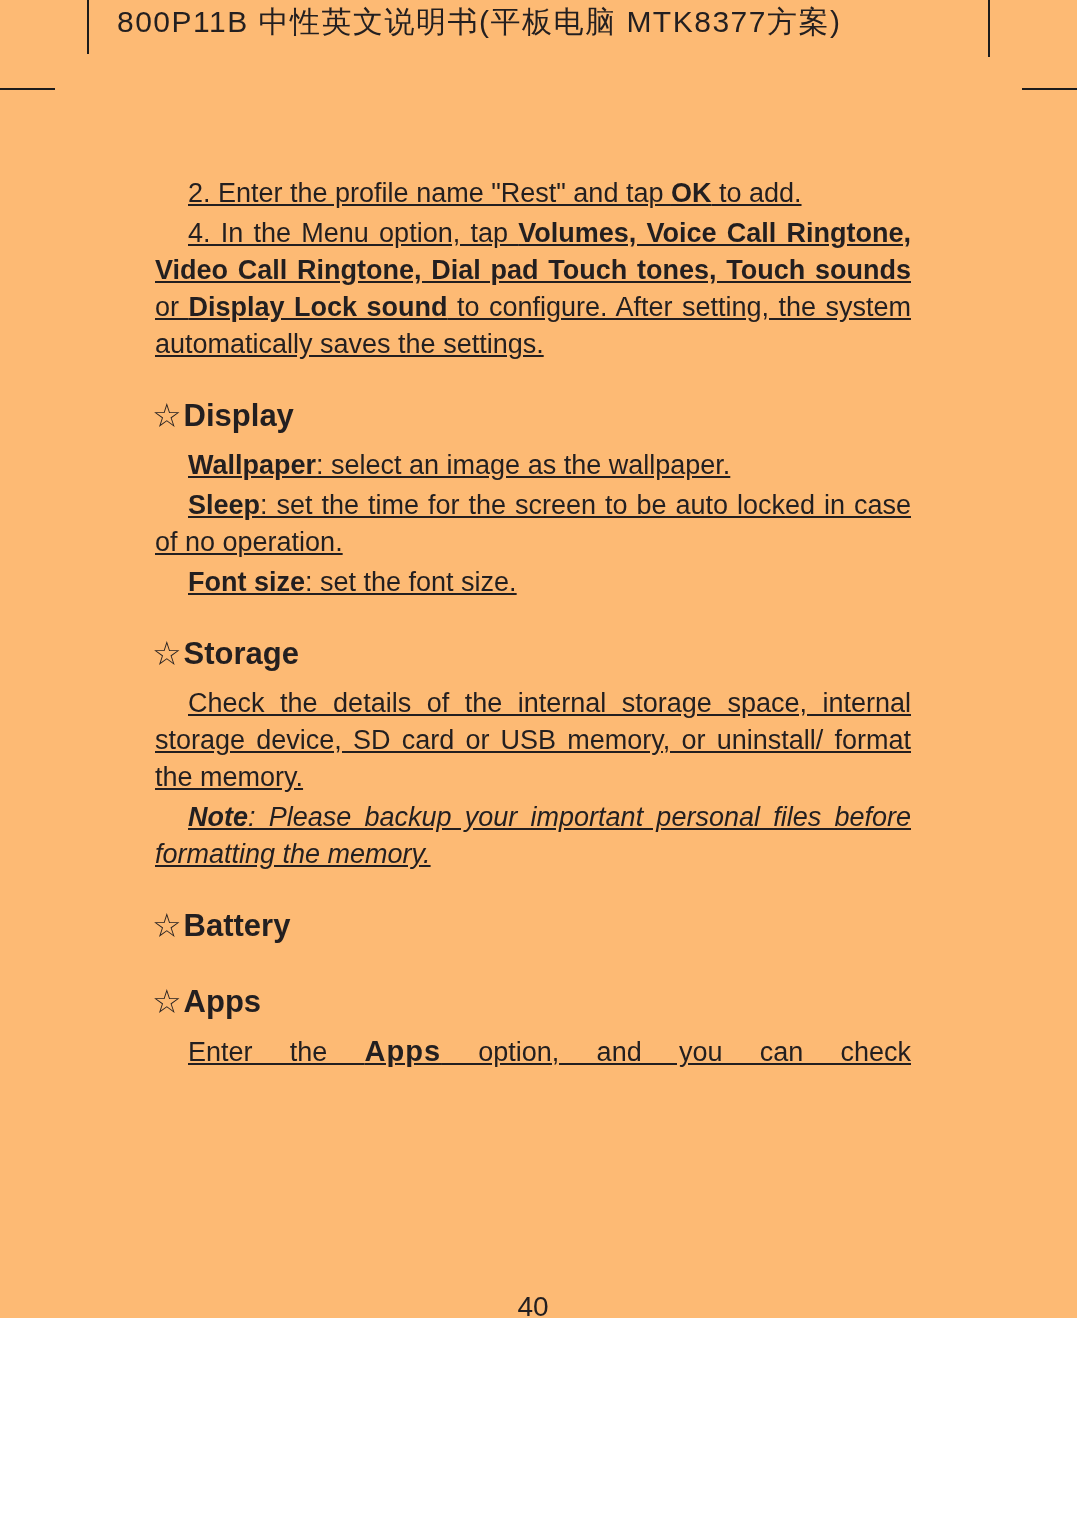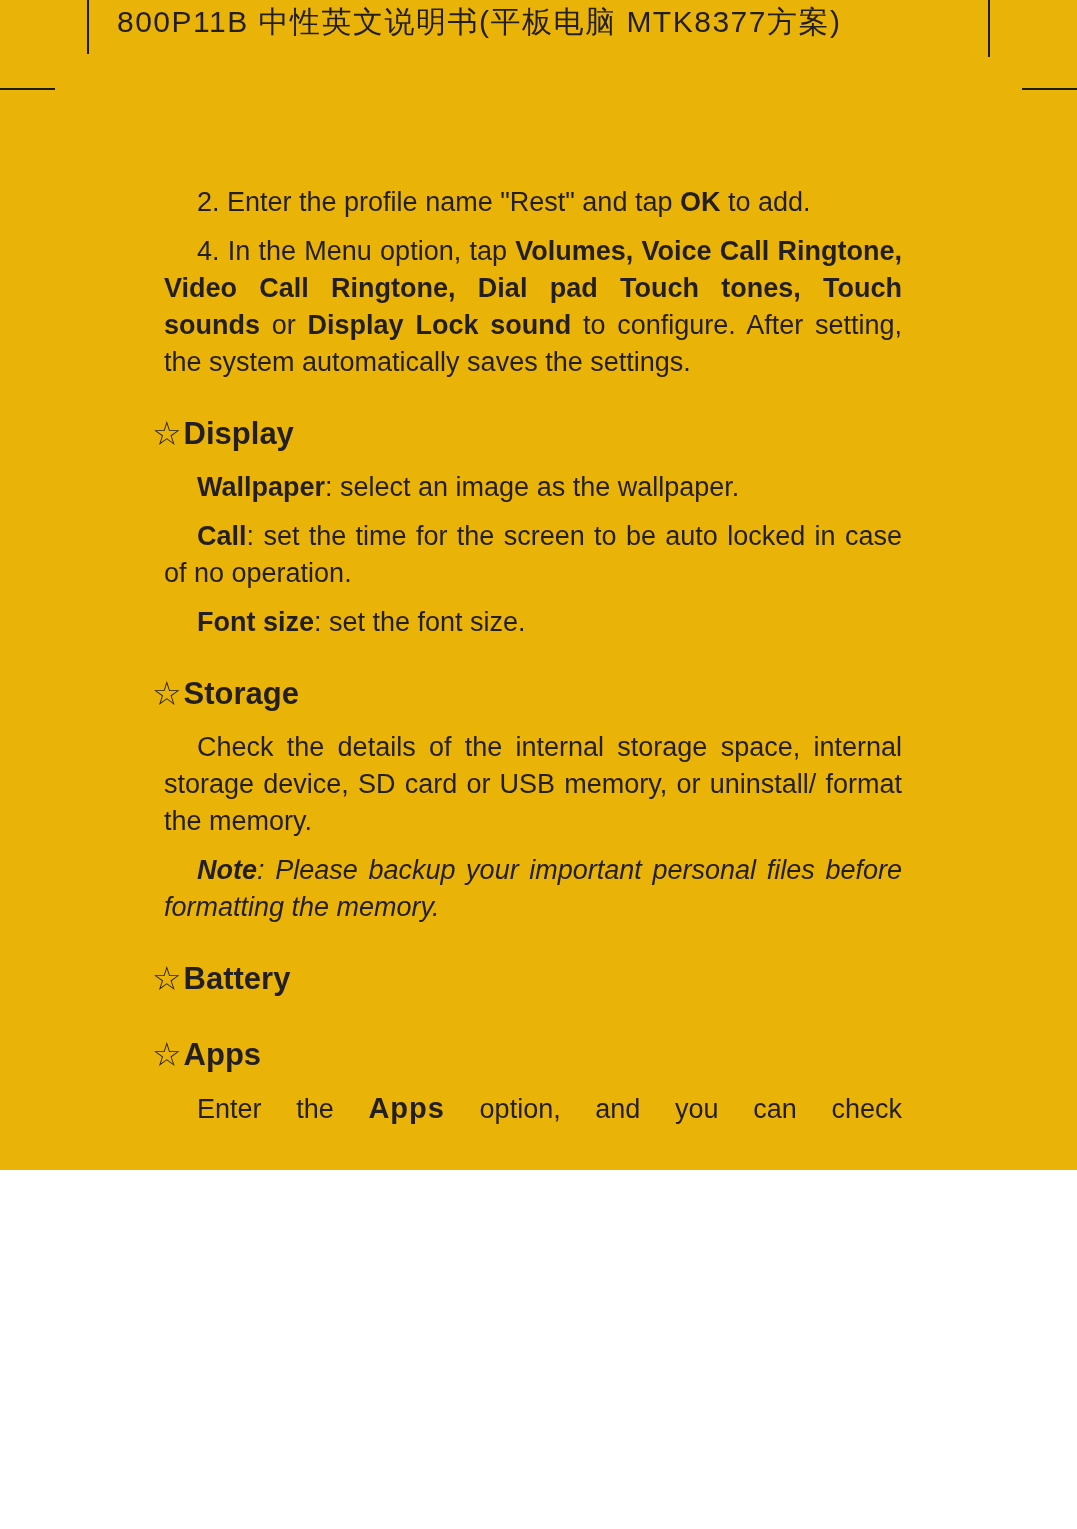--- a/index.html
+++ b/index.html
@@ -1,19 +1,19 @@
 <!DOCTYPE html>
 <html><head>
 <meta charset="utf-8">
 <style>
   html,body{margin:0;padding:0;background:#ffffff;}
   .page{
     position:relative;
-    width:1077px;height:1170px;
-    background:#eab308;
+    width:1077px;height:1318px;
+    background:#fdba74;
     color:#231f20;
     font-family:"Liberation Sans", sans-serif;
     overflow:hidden;
   }
   
   .mark{position:absolute;background:#1c1c1c;}
   .mark.v{width:2px;}
   .mark.h{height:2px;}
   .m-tl-v{left:87px;top:0;height:54px;}
   .m-tl-h{left:0;top:88px;width:55px;}
@@ -31,21 +31,21 @@
     white-space:nowrap;
     color:#231f20;
   }
 
   .content{
     position:absolute;
     left:152px;top:172px;width:762px;
     font-size:27px;line-height:37px;
     text-align:justify;
   }
-  .content p{margin:12px;text-indent:33px;}
+  .content p{margin:3px;text-indent:33px;text-decoration:underline;}
   .content p.note{font-style:italic;}
   .b{font-weight:bold;}
   .bi{font-weight:bold;font-style:italic;}
   .apps-run{font-weight:bold;font-size:29px;letter-spacing:1px;}
   .justify-last{text-align:justify;text-align-last:justify;}
 
   .heading{
     margin-top:30px;margin-bottom:8px;
     line-height:46px;
     font-size:31px;font-weight:bold;
@@ -92,21 +92,21 @@
 
     <div class="heading">
       <span class="star">☆</span>
       <span>Display</span>
     </div>
 
 
     <p><span class="b">Wallpaper</span><span>: select an image as the wallpaper.</span></p>
 
 
-    <p><span class="b">Call</span><span>: set the time for the screen to be auto locked in case of no operation.</span></p>
+    <p><span class="b">Sleep</span><span>: set the time for the screen to be auto locked in case of no operation.</span></p>
 
     <p><span class="b">Font size</span><span>: set the font size.</span></p>
 
     <div class="heading">
       <span class="star">☆</span>
       <span>Storage</span>
     </div>
 
     <p><span>Check the details of the internal storage space, internal storage device, SD card or USB memory, or uninstall/ format the memory.</span></p>
 

